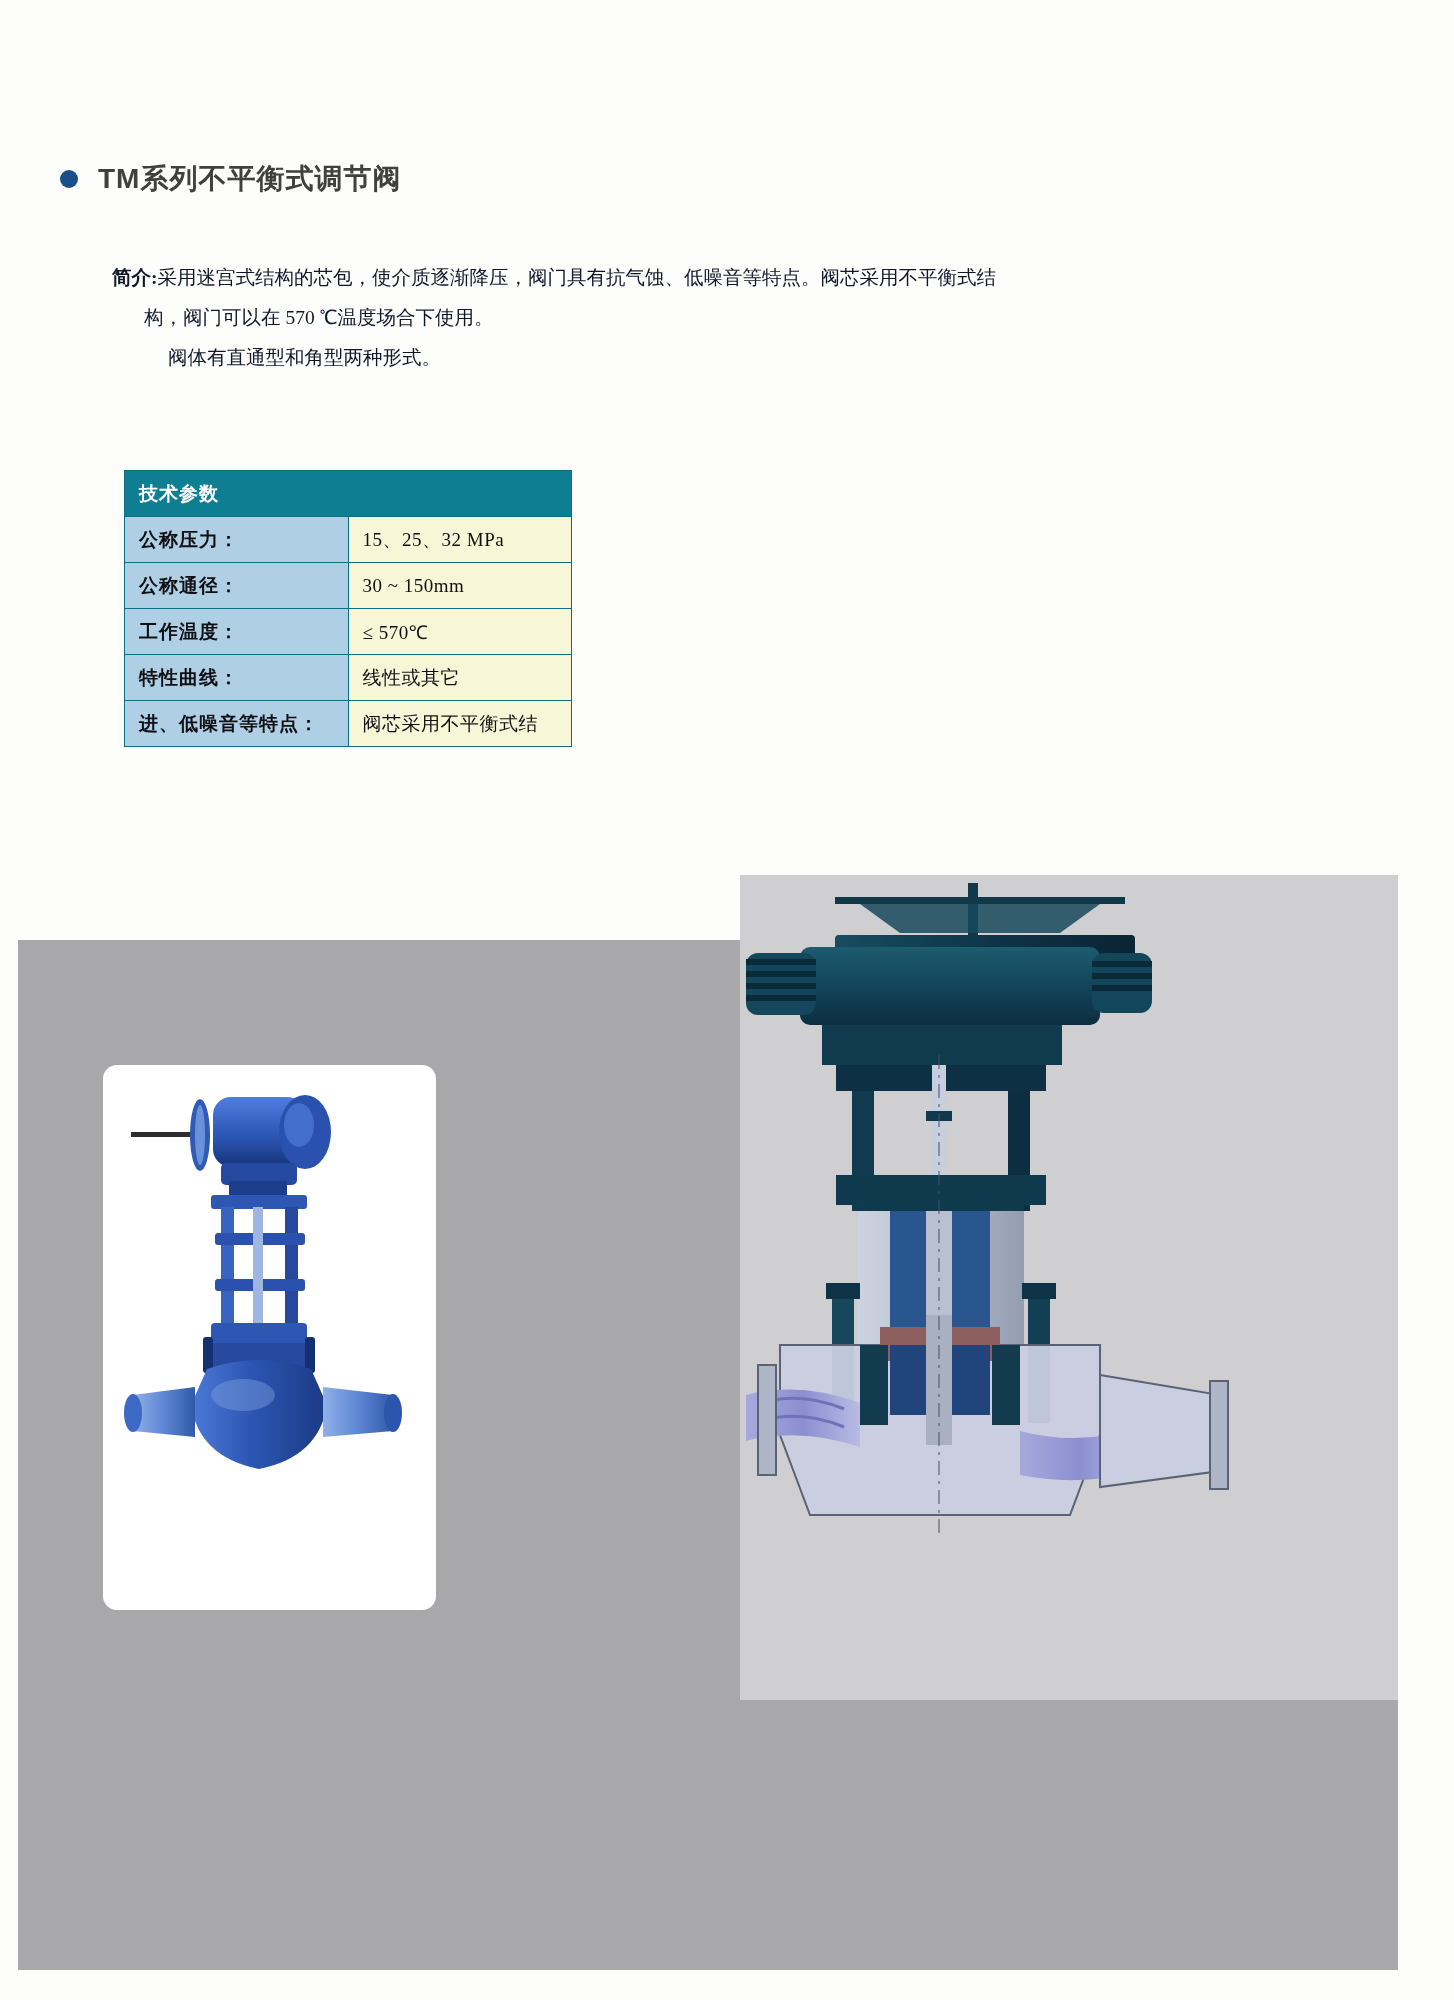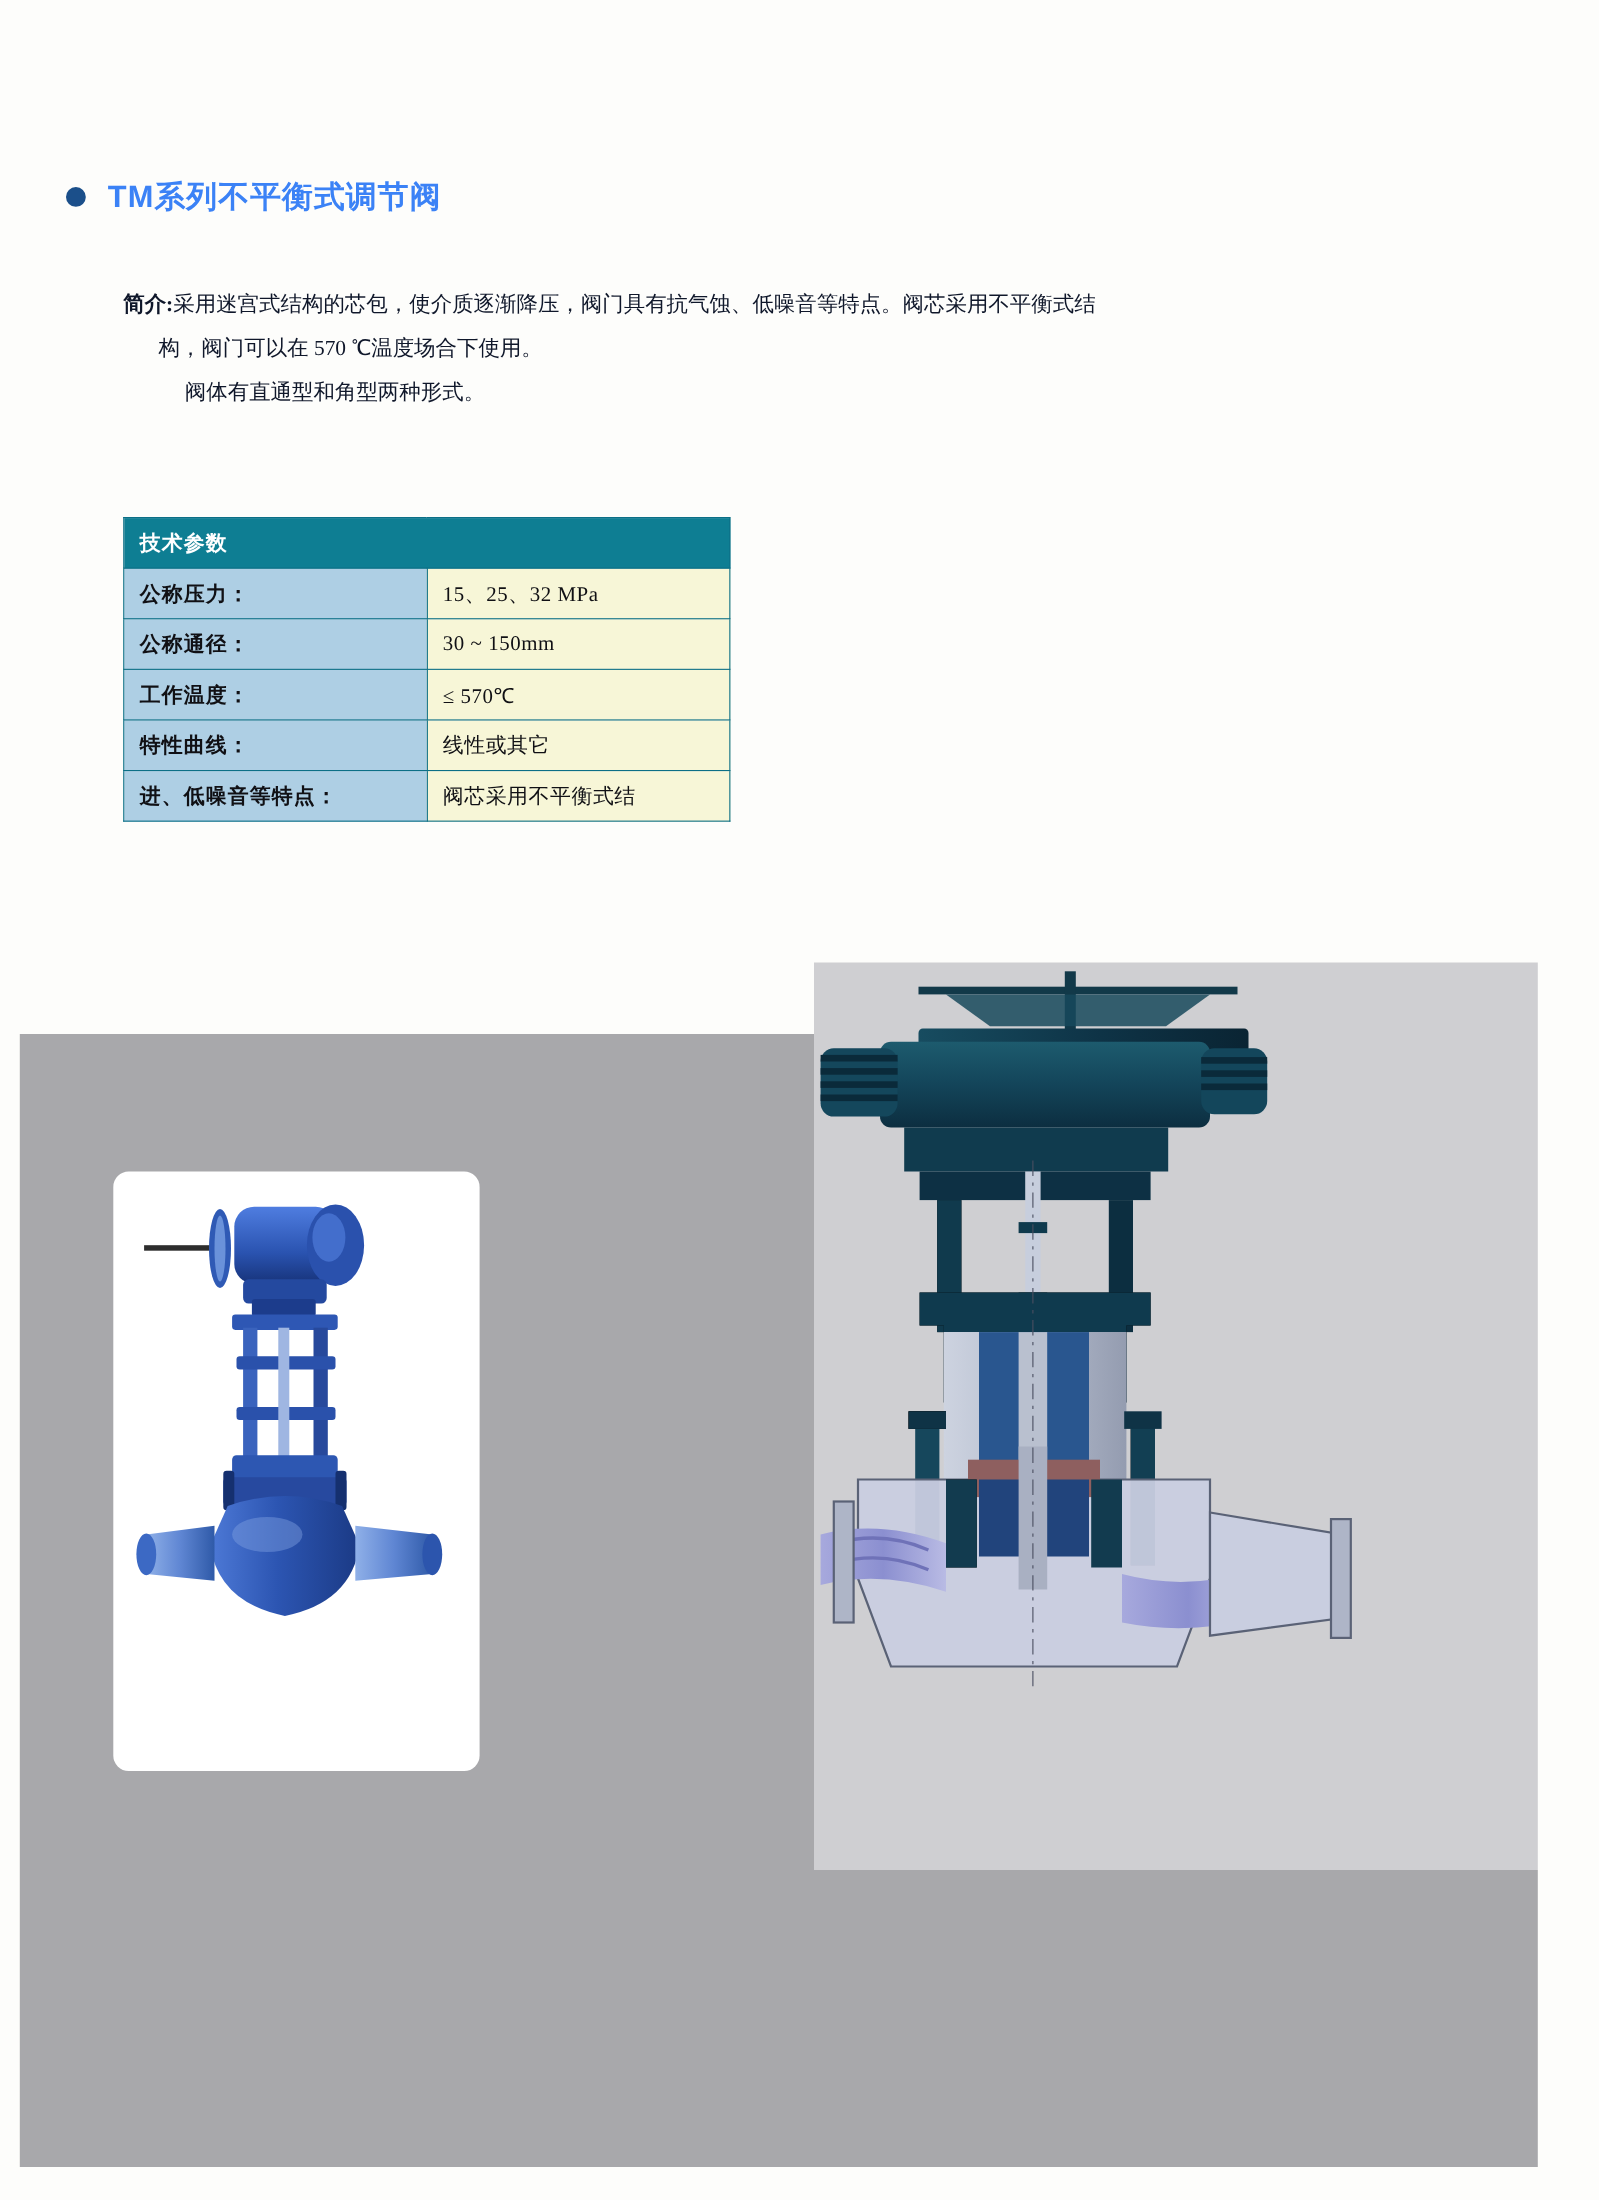--- a/index.html
+++ b/index.html
@@ -27,21 +27,21 @@
   .bullet {
     width: 18px;
     height: 18px;
     border-radius: 50%;
     background: #1b4f8a;
     display: block;
   }
   .title-text {
     font-size: 28px;
     font-weight: bold;
-    color: #3b82f6;
+    color: #404040;
     letter-spacing: 1px;
     font-family: "Liberation Sans", sans-serif;
   }
 
   
   .intro {
     position: absolute;
     left: 112px;
     top: 258px;
     width: 1200px;
@@ -58,25 +58,25 @@
     margin-left: 32px;
   }
   .intro .line3 {
     display: block;
     margin-left: 56px;
   }
 
   
   .spec-table {
     position: absolute;
-    left: 112px;
+    left: 124px;
     top: 470px;
     border-collapse: collapse;
     table-layout: fixed;
-    width: 552px;
+    width: 448px;
   }
   .spec-table td {
     border: 1px solid #0c6f86;
     height: 45px;
     padding: 0 14px;
     font-size: 19px;
     font-family: "Liberation Serif", serif;
     color: #101014;
     vertical-align: middle;
   }

